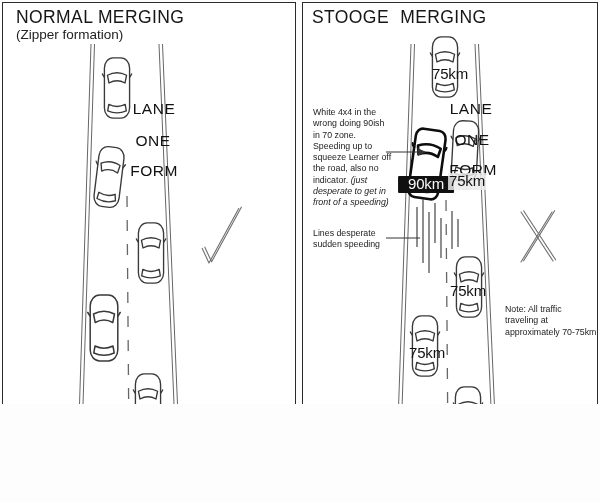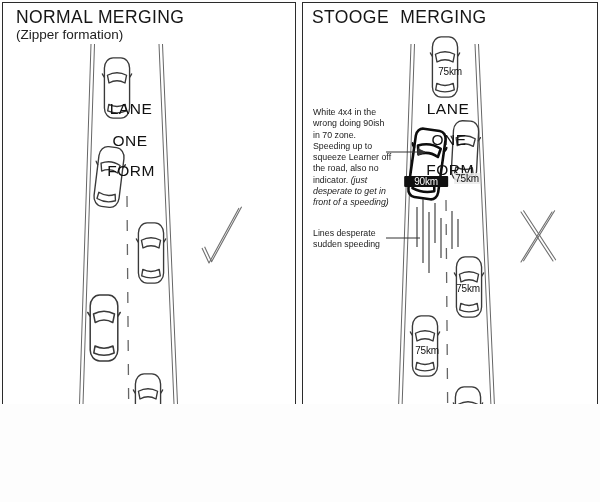--- a/index.html
+++ b/index.html
@@ -8,25 +8,25 @@
     font-family:Liberation Sans, sans-serif;color:#1a1a1a;background:#fdfdfd;
   }
   .panel{position:absolute;top:2px;height:495px;background:#fff;border:1.5px solid #2b2b2b;box-sizing:border-box;}
   #panel-left{left:2px;width:294px;}
   #panel-right{left:302px;width:296px;}
   #art{position:absolute;left:0;top:0;width:600px;height:502px;}
   .txt{position:absolute;white-space:nowrap;}
   .title{font-size:17.5px;letter-spacing:.4px;color:#161616;}
   .title-right{word-spacing:6px;}
   .subtitle{font-size:13.5px;color:#222;}
-  .roadword{font-size:15.5px;letter-spacing:.5px;color:#111;text-align:center;width:62px;}
+  .roadword{font-size:15.5px;letter-spacing:.5px;color:#111;text-align:center;width:62px;margin-left:23px;}
   .annot{position:absolute;font-size:8.8px;line-height:1.28;color:#222;white-space:normal;}
   .annot .it{font-style:italic;}
   .carlabel{
-    position:absolute;font-size:10px;color:#111;transform:translateX(-50%);
+    position:absolute;font-size:15px;color:#111;transform:translateX(-50%);
     line-height:1.1;letter-spacing:-.2px;
   }
   .carlabel.dark{background:#101010;color:#fafafa;padding:0 10px;border-radius:1px;}
   .carlabel.shade{background:rgba(235,235,235,.85);padding:0 1px;}
   svg .car-use{color:#3a3a3a;}
   svg .suv-use{color:#0d0d0d;}
 </style>
 </head>
 <body>
 
@@ -150,20 +150,21 @@
   <div class="txt roadword" style="left:100px;top:162px;">FORM</div>
 
   <div class="txt roadword" style="left:417px;top:100px;">LANE</div>
   <div class="txt roadword" style="left:418px;top:131px;">ONE</div>
   <div class="txt roadword" style="left:419px;top:161px;">FORM</div>
 
   <div class="annot" style="left:313px;top:107px;width:79px;">
     <span>White 4x4 in the wrong doing 90ish in 70 zone. Speeding up to squeeze Learner off the road, also no indicator. </span><span class="it">(just desperate to get in front of a speeding)</span>
   </div>
   <div class="annot" style="left:313px;top:228px;width:82px;">Lines desperate sudden speeding</div>
+  <div class="annot" style="left:505px;top:304px;width:92px;">Note: All traffic traveling at approximately 70-75km</div>
 
   <span class="carlabel" style="left:450px;top:66px;">75km</span>
   <span class="carlabel dark" style="left:426px;top:176px;">90km</span>
   <span class="carlabel shade" style="left:467px;top:173px;">75km</span>
   <span class="carlabel" style="left:468px;top:283px;">75km</span>
   <span class="carlabel" style="left:427px;top:345px;">75km</span>
   <span class="carlabel" style="left:472px;top:417px;">75km</span>
 
 </div>
 

